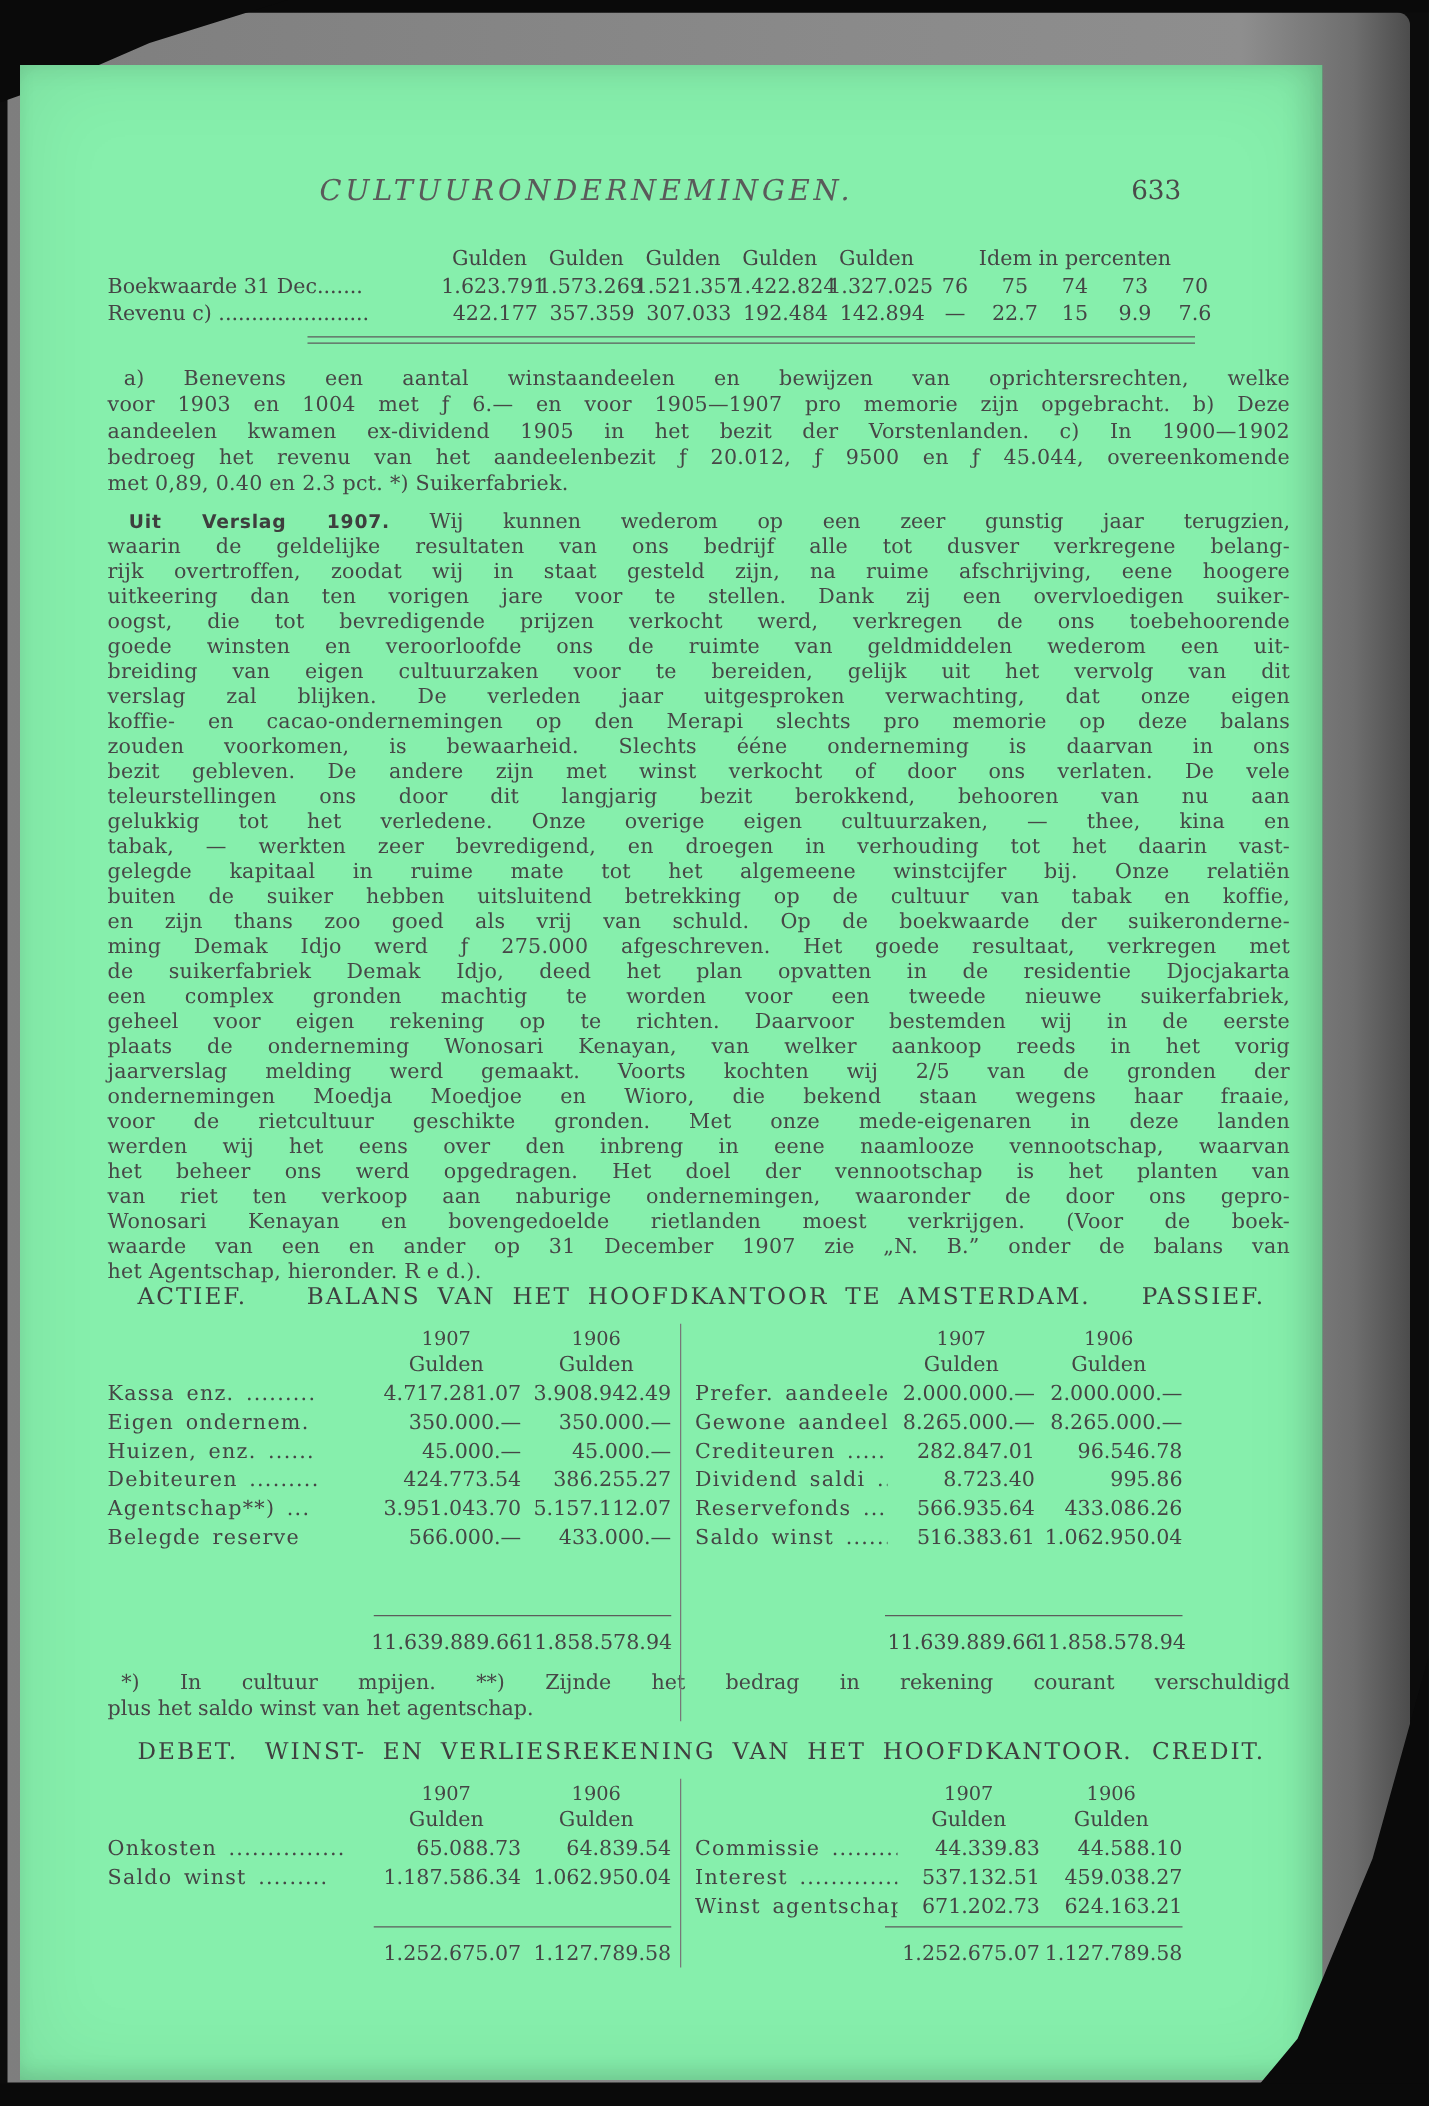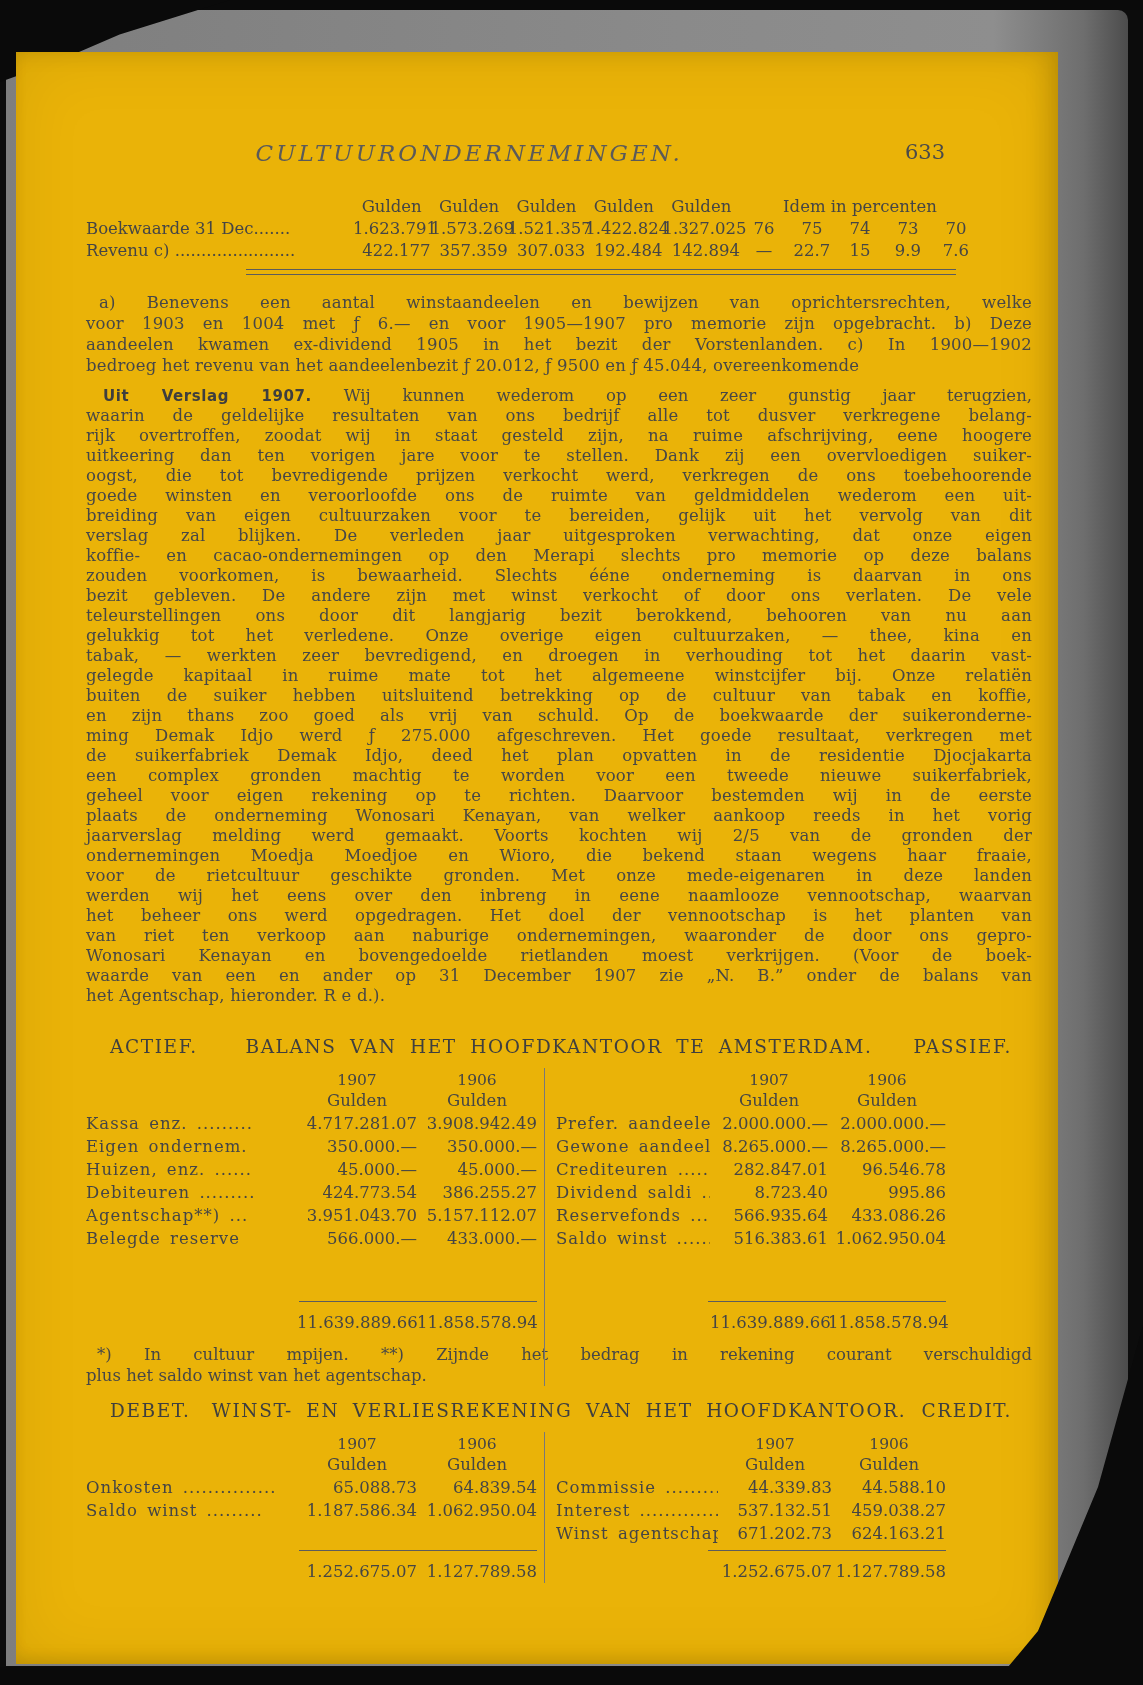--- a/index.html
+++ b/index.html
@@ -4,21 +4,21 @@
 <style>
   html,body{margin:0;padding:0;background:#0c0c0c;}
   .stage{position:relative;width:1143px;height:1685px;background:#0c0c0c;overflow:hidden;
          font-family:"DejaVu Serif",serif;color:#454545;}
   .frame{position:absolute;left:6px;top:10px;width:1122px;height:1656px;z-index:1;
          background:linear-gradient(to right,#7e7e7e 0%,#8a8a8a 60%,#8e8e8e 88%,#6e6e6e 96%,#4c4c4c 100%);
          border-radius:0 10px 0 0;}
   .wedge-tl{position:absolute;left:0;top:0;width:230px;height:82px;background:#0a0a0a;z-index:2;
          clip-path:polygon(0 0,100% 0,52% 42%,24% 76%,0 100%);}
   .band-top{position:absolute;left:0;top:0;width:100%;height:10px;background:#0a0a0a;z-index:2;}
-  .page{position:absolute;left:16px;top:52px;width:1042px;height:1612px;background:#eab308;z-index:3;
+  .page{position:absolute;left:16px;top:52px;width:1042px;height:1612px;background:#86efac;z-index:3;
          box-shadow:inset 0 0 70px rgba(0,0,0,.08), inset -12px 0 22px rgba(0,0,0,.12), inset 0 -6px 14px rgba(0,0,0,.06);}
   .wedge-br{position:absolute;right:0;bottom:0;width:150px;height:360px;background:#0a0a0a;z-index:4;
          clip-path:polygon(100% 0,100% 100%,0 100%,30% 85%,70% 45%);}
   .band-bottom{position:absolute;left:0;bottom:0;width:100%;height:18px;background:#0a0a0a;z-index:5;}
 
   .content{position:absolute;left:0;top:0;right:0;padding:88px 26px 0 70px;}
 
   
   .title-row{position:relative;height:30px;}
   .doc-title{position:absolute;left:40.5%;transform:translateX(-50%);font-style:italic;
@@ -44,21 +44,21 @@
   .note-a .tline:last-of-type{text-align-last:left;}
   .report{margin-top:10px;}
   .report .tline{line-height:20px;}
   .report-first{padding-left:17px;font-size:16.5px;line-height:20px;text-align:justify;
          text-align-last:justify;color:#474747;}
   .report-head{font-family:"DejaVu Sans",sans-serif;font-weight:bold;font-size:15px;
          letter-spacing:.6px;color:#3e3e3e;}
   .report-lines .tline:last-of-type{text-align-last:left;}
 
   
-  .sec-head{position:relative;display:flex;margin-top:30px;font-size:18.5px;
+  .sec-head{position:relative;display:flex;font-size:18.5px;
          letter-spacing:1.6px;word-spacing:6px;color:#3f3f3f;height:24px;white-space:nowrap;}
   .sec-left{padding-left:24px;}
   .sec-center{position:absolute;left:50%;transform:translateX(-50%);}
   .sec-right{margin-left:auto;padding-right:20px;}
 
   
   .fin-table{position:relative;margin-top:8px;font-size:16.5px;}
   .halves{display:flex;}
   .half-left{width:458px;padding-right:7px;box-sizing:border-box;}
   .half-right{width:488px;padding-left:12px;box-sizing:border-box;}
@@ -144,20 +144,21 @@
       <div class="note-a">
 
           <div class="tline">a) Benevens een aantal winstaandeelen en bewijzen van oprichtersrechten, welke</div>
 
           <div class="tline">voor 1903 en 1004 met ƒ 6.— en voor 1905—1907 pro memorie zijn opgebracht.  b) Deze</div>
 
           <div class="tline">aandeelen kwamen ex-dividend 1905 in het bezit der Vorstenlanden.  c) In 1900—1902</div>
 
           <div class="tline">bedroeg het revenu van het aandeelenbezit ƒ 20.012, ƒ 9500 en ƒ 45.044, overeenkomende</div>
 
+          <div class="tline">met 0,89, 0.40 en 2.3 pct.  *) Suikerfabriek.</div>
         </div>
 
       <div class="report">
         <div class="report-first">
           <span class="report-head">Uit Verslag 1907.</span><span> Wij kunnen wederom op een zeer gunstig jaar terugzien,</span>
         </div>
         <div class="report-lines">
 
             <div class="tline">waarin de geldelijke resultaten van ons bedrijf alle tot dusver verkregene belang-</div>
 

